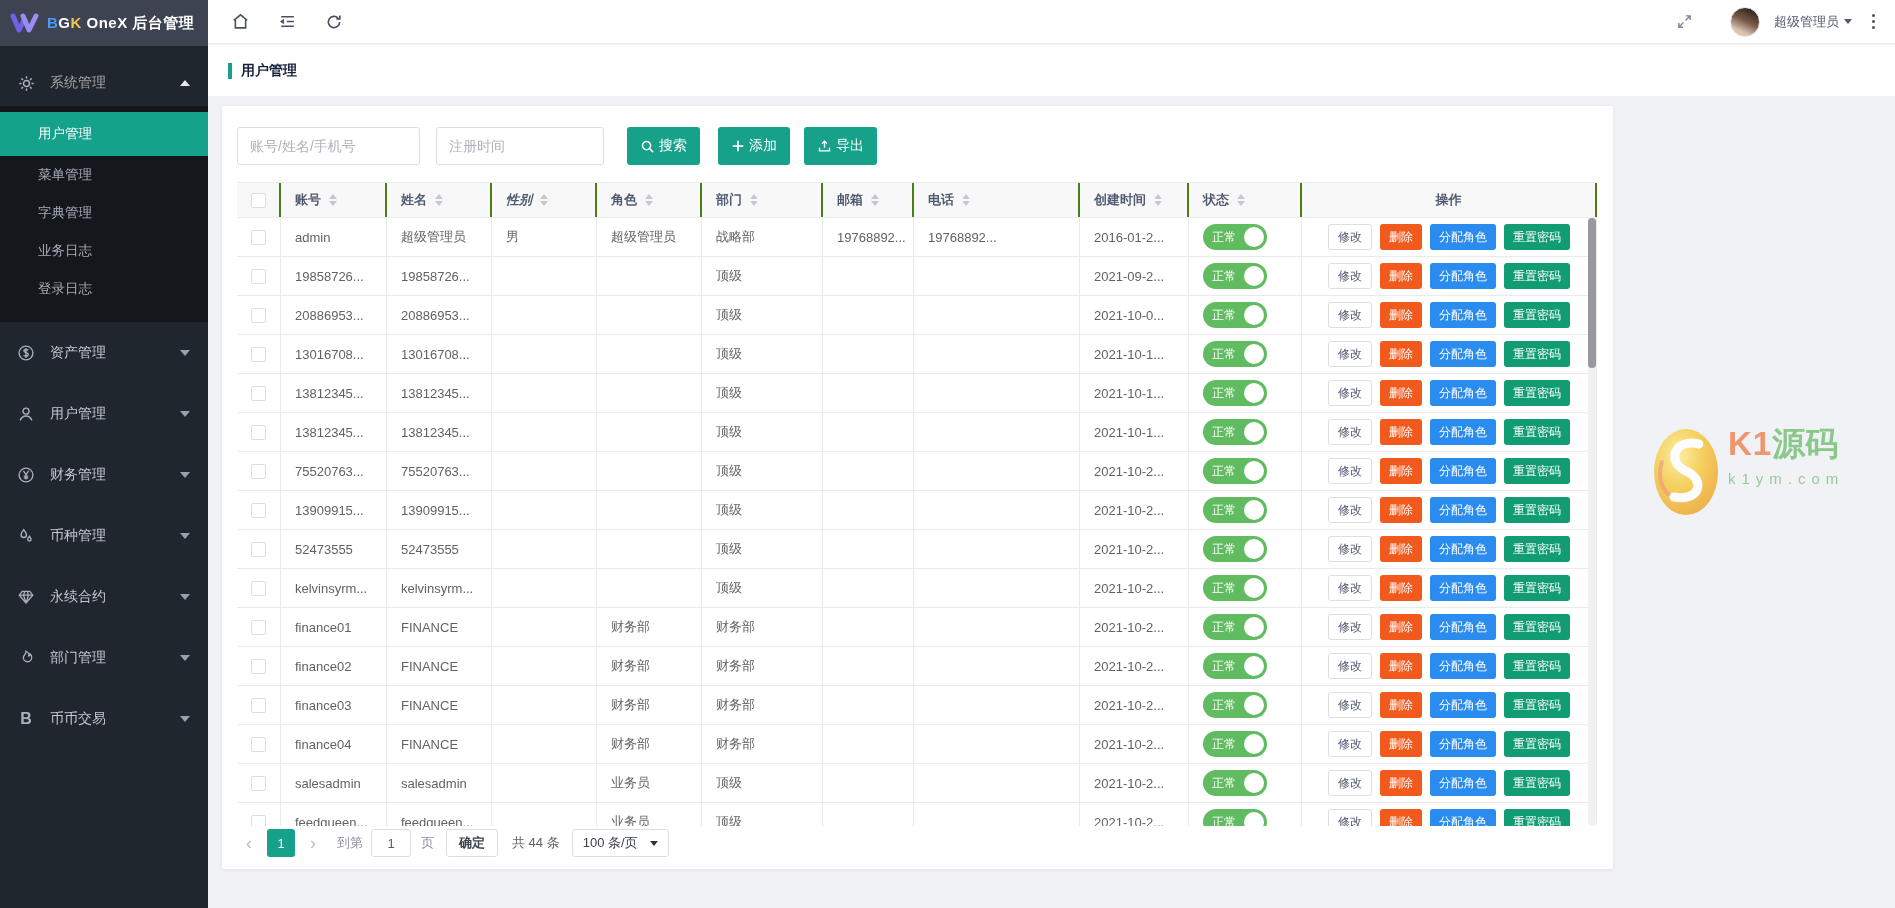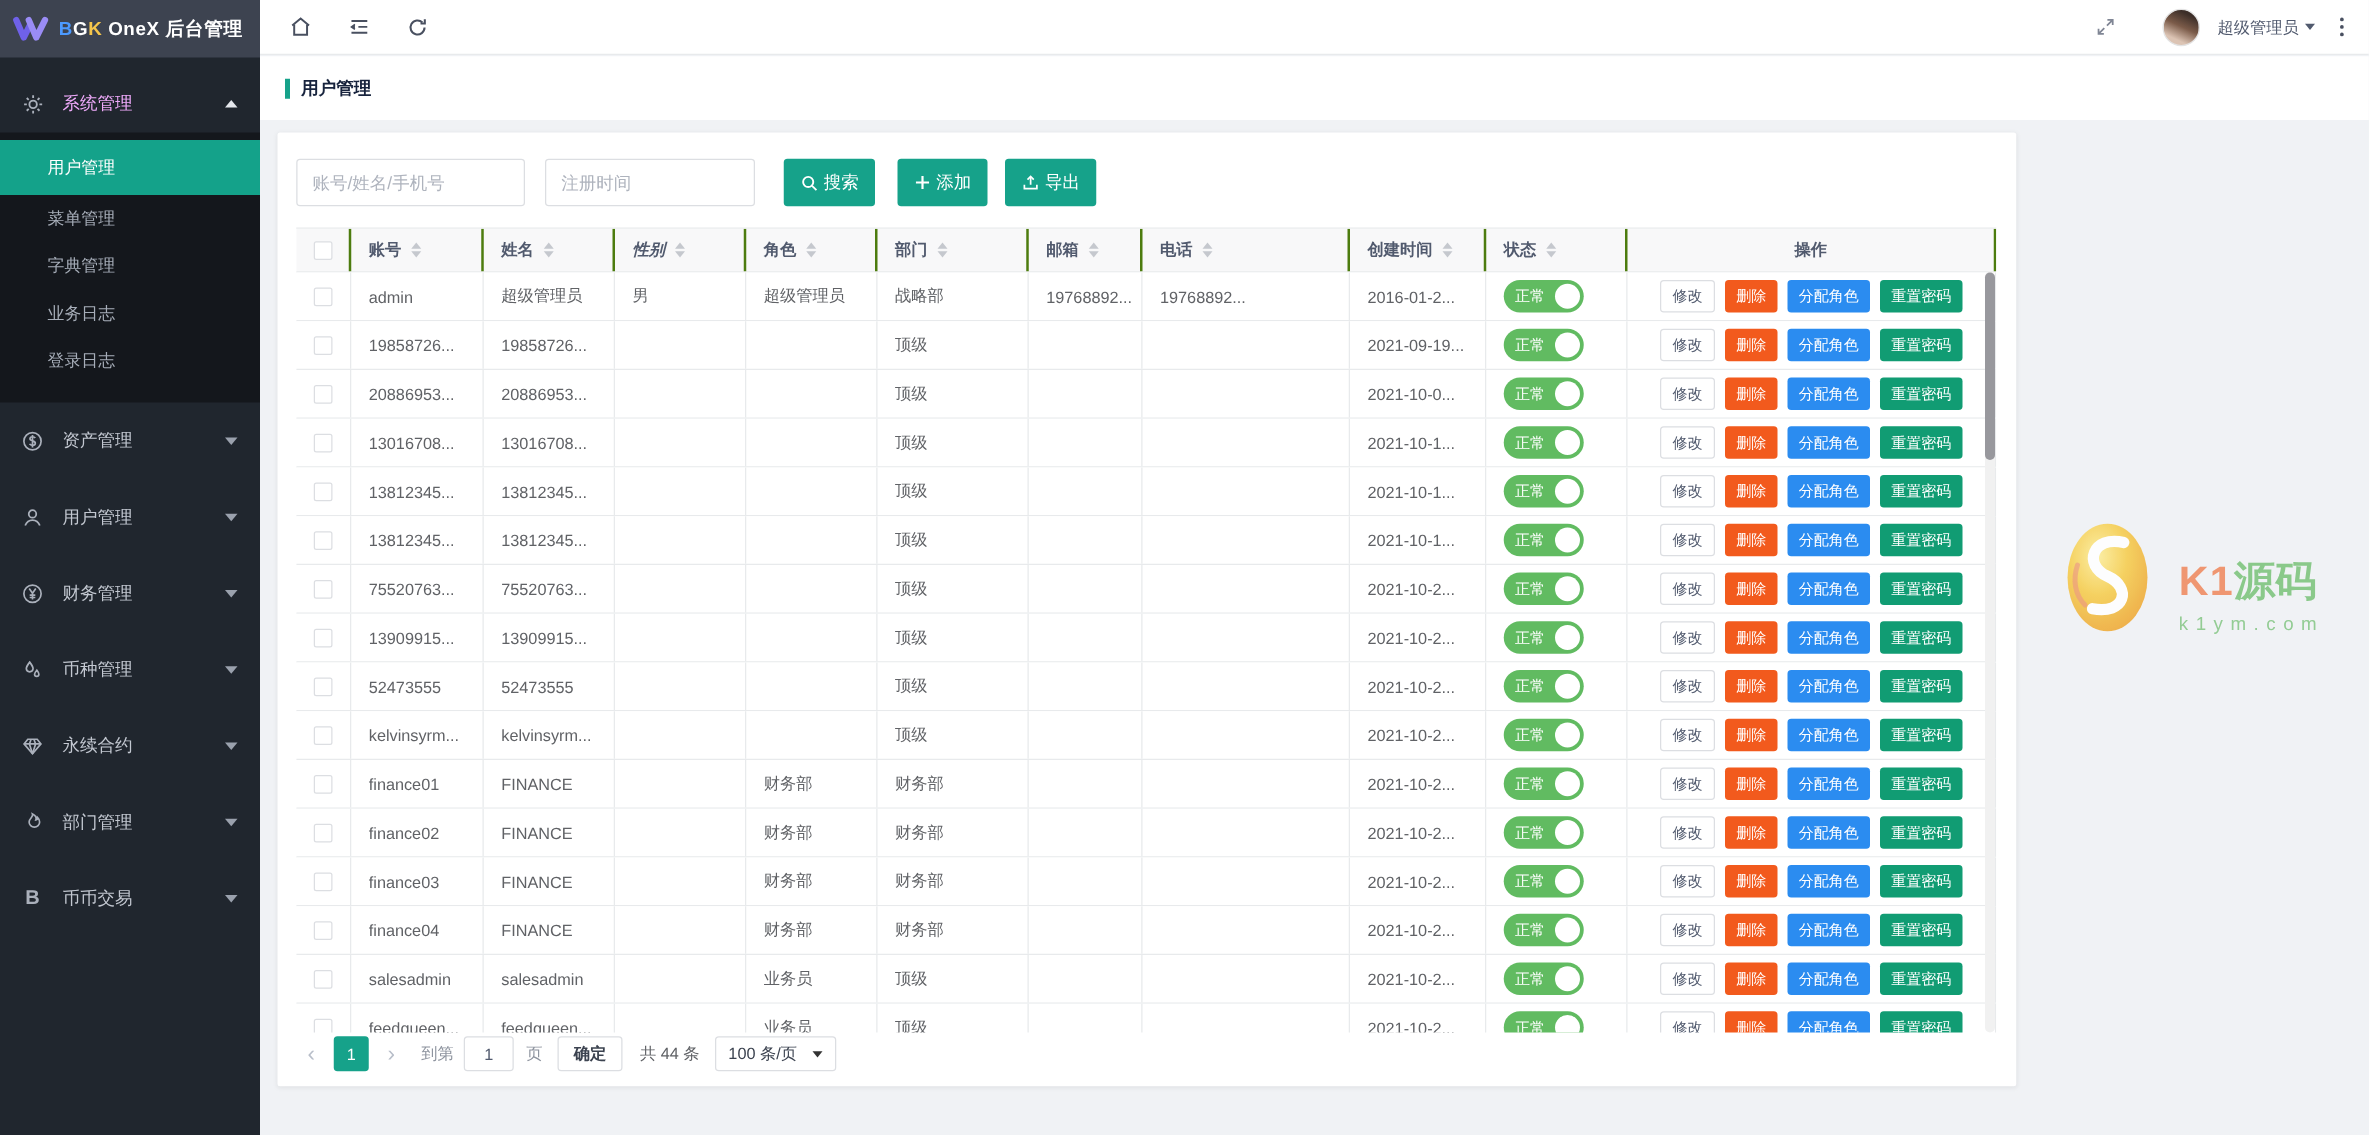--- a/index.html
+++ b/index.html
@@ -10,21 +10,21 @@
   .logo-bar { height:46px; background:#3d4350; display:flex; align-items:center; padding:0 10px; gap:7px; }
   .logo-text { font-size:15px; font-weight:bold; color:#fff; letter-spacing:.5px; white-space:nowrap; }
   .logo-text .b  { color:#4c9aff; }
   .logo-text .g  { color:#ffffff; }
   .logo-text .k  { color:#f6c64b; }
   .menu { padding-top:14px; }
   .group-item { height:46px; display:flex; align-items:center; padding:0 18px 0 17px; color:#c3c8d1; cursor:pointer; }
   .group-item.collapsed { height:61px; }
   .group-item .g-icon { width:18px; height:18px; display:flex; align-items:center; justify-content:center; color:#aab0bb; flex:none; }
   .group-item .g-label { margin-left:15px; font-size:14px; flex:1; }
-  .group-item.expanded { color:#f0abfc; }
+  .group-item.expanded { color:#a3a3a3; }
   .caret-up   { width:0; height:0; border-left:5px solid transparent; border-right:5px solid transparent; border-bottom:6px solid #e4e7ec; }
   .caret-down { width:0; height:0; border-left:5px solid transparent; border-right:5px solid transparent; border-top:6px solid #9aa1ad; }
   .submenu { background:#14171c; padding:6px 0 14px 0; }
   .submenu-item { height:38px; line-height:38px; padding-left:38px; font-size:13.5px; color:#a6adb8; cursor:pointer; }
   .submenu-item.active { height:44px; line-height:44px; background:#14a28a; color:#fff; }
 
   
   .topbar { position:absolute; left:208px; top:0; right:0; height:44px; background:#fff; border-bottom:1px solid #e8eaec; display:flex; align-items:center; padding:0 14px 0 22px; }
   .tb-icon { width:20px; height:20px; margin-right:27px; color:#495060; display:flex; align-items:center; justify-content:center; cursor:pointer; }
   .tb-right { margin-left:auto; display:flex; align-items:center; gap:14px; }
@@ -83,21 +83,21 @@
   .pg-num { width:28px; height:28px; background:#16a28a; color:#fff; border-radius:3px; display:flex; align-items:center; justify-content:center; font-size:13px; margin:0 6px; cursor:pointer; }
   .pg-jump-label { color:#8d939e; margin:0 8px 0 12px; }
   .pg-input { width:40px; height:28px; border:1px solid #dcdee2; border-radius:3px; text-align:center; font-size:13px; color:#515a6e; outline:none; }
   .pg-unit { color:#8d939e; margin:0 12px 0 10px; }
   .pg-confirm { height:28px; padding:0 12px; background:#fff; border:1px solid #dcdee2; border-radius:3px; font-size:13px; font-weight:bold; color:#3c4350; cursor:pointer; margin-right:14px; }
   .pg-total { margin-right:12px; }
   .pg-select { height:28px; border:1px solid #dcdee2; border-radius:3px; display:flex; align-items:center; padding:0 10px; gap:12px; cursor:pointer; color:#3c4350; }
   .pg-select .s-caret { width:0; height:0; border-left:4px solid transparent; border-right:4px solid transparent; border-top:5px solid #333; }
 
   
-  .watermark { position:absolute; left:1652px; top:406px; width:236px; height:102px; opacity:.92; display:flex; align-items:flex-end; gap:23px; }
+  .watermark { position:absolute; left:1652px; top:426px; width:236px; height:102px; opacity:.92; display:flex; align-items:flex-start; gap:8px; }
   .wm-text .line1 { font-size:33px; font-weight:bold; line-height:36px; }
   .wm-text .k1 { color:#ef8f66; letter-spacing:1px; }
   .wm-text .ym { color:#82c682; }
   .wm-text .line2 { font-size:15px; color:#8cc98c; letter-spacing:6px; margin-top:8px; }
 </style>
 </head>
 <body>
 
 <div class="sidebar">
   <div class="logo-bar">
@@ -376,21 +376,21 @@
           <div class="t-cell center" style="width: 44px;">
             <span class="checkbox"></span>
           </div>
           <div class="t-cell" style="width: 106px;">19858726...</div>
           <div class="t-cell" style="width: 105px;">19858726...</div>
           <div class="t-cell" style="width: 105px;"></div>
           <div class="t-cell" style="width: 105px;"></div>
           <div class="t-cell" style="width: 121px;">顶级</div>
           <div class="t-cell" style="width: 91px;"></div>
           <div class="t-cell" style="width: 166px;"></div>
-          <div class="t-cell" style="width: 109px;">2021-09-19...</div>
+          <div class="t-cell" style="width: 109px;">2021-09-2...</div>
           <div class="t-cell" style="width: 113px;">
             <span class="toggle">
               <span class="t-label">正常</span>
               <span class="knob"></span>
             </span>
           </div>
           <div class="t-cell center actions" style="width: 295px;">
             <button class="act-btn act-edit">修改</button>
             <button class="act-btn act-delete">删除</button>
             <button class="act-btn act-assign">分配角色</button>

